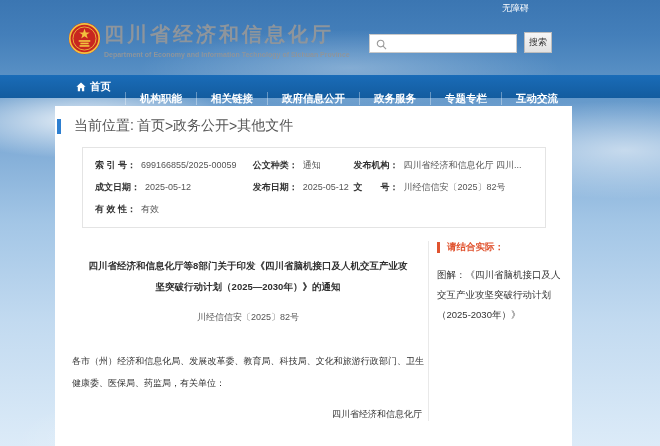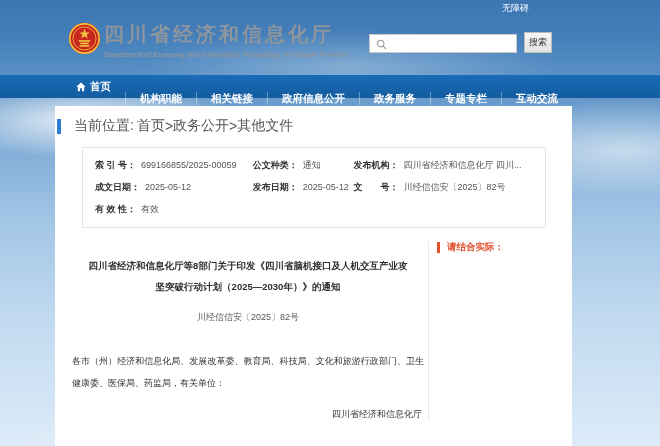--- a/index.html
+++ b/index.html
@@ -196,17 +196,18 @@
 
       </article>
 
       <div class="vdiv"></div>
 
       <aside>
         <div class="rel-head">
           <span class="rel-bar"></span>
           <span>请结合实际：</span>
         </div>
+        <a class="rel-link">图解：《四川省脑机接口及人交互产业攻坚突破行动计划（2025-2030年）》</a>
       </aside>
     </div>
 
   </main>
 </div>
 
 </body></html>

